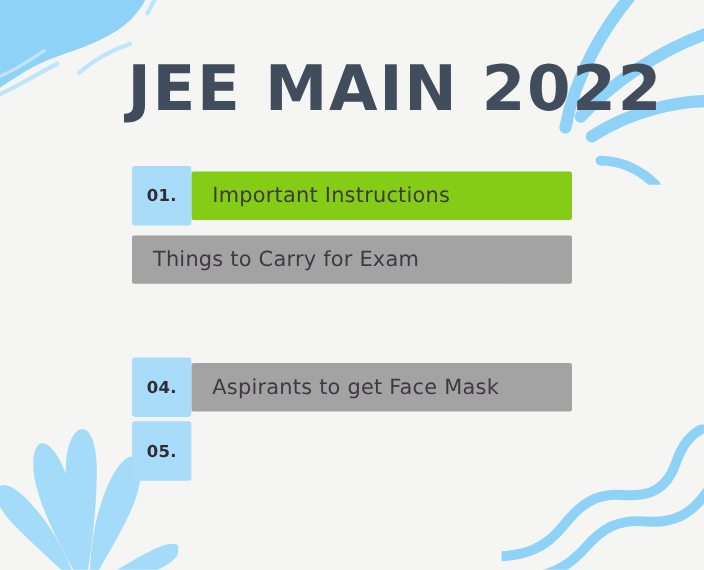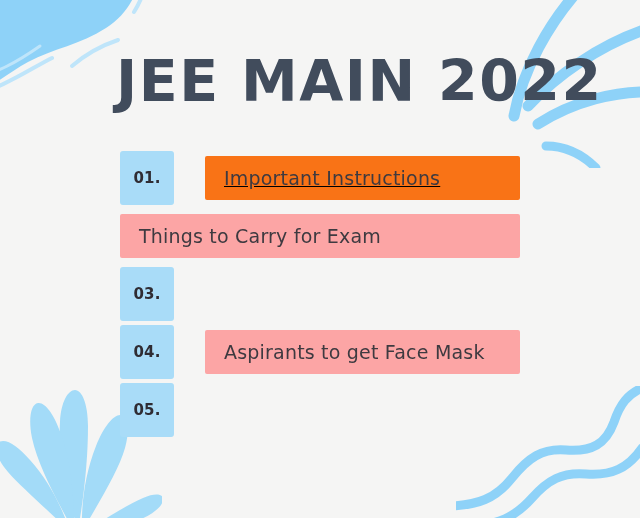--- a/index.html
+++ b/index.html
@@ -51,21 +51,20 @@
     left: 120px;
     top: 156px;
     width: 400px;
   }
   .list-item {
     position: relative;
     height: 44px;
     margin-bottom: 14px;
     display: flex;
     align-items: stretch;
-    gap: 31px;
   }
   .list-item:last-child { margin-bottom: 0; align-items: flex-end; }
 
   .item-number {
     position: relative;
     z-index: 2;
     flex: 0 0 54px;
     width: 54px;
     margin-top: -5px;
     margin-bottom: -5px;
@@ -82,22 +81,22 @@
     letter-spacing: 0.2px;
   }
 
   .item-bar {
     flex: 1 1 auto;
     display: flex;
     align-items: center;
     padding-left: 19px;
     border-radius: 2px;
   }
-  .item-bar.tone-light { background: #f97316; text-decoration: underline; }
-  .item-bar.tone-dark  { background: #fca5a5; }
+  .item-bar.tone-light { background: #84cc16; }
+  .item-bar.tone-dark  { background: #a3a3a3; }
 
   .item-label {
     font-family: "DejaVu Sans", sans-serif;
     font-size: 19px;
     font-weight: normal;
     color: #3e3a40;
     letter-spacing: 0.2px;
     white-space: nowrap;
   }
 </style>
@@ -159,21 +158,20 @@
       </div>
     </div>
 
     <div class="list-item">
       <div class="item-bar tone-dark">
         <span class="item-label">Things to Carry for Exam</span>
       </div>
     </div>
 
     <div class="list-item">
-      <div class="item-number">03.</div>
     </div>
 
     <div class="list-item">
       <div class="item-number">04.</div>
       <div class="item-bar tone-dark">
         <span class="item-label">Aspirants to get Face Mask</span>
       </div>
     </div>
 
     <div class="list-item">

